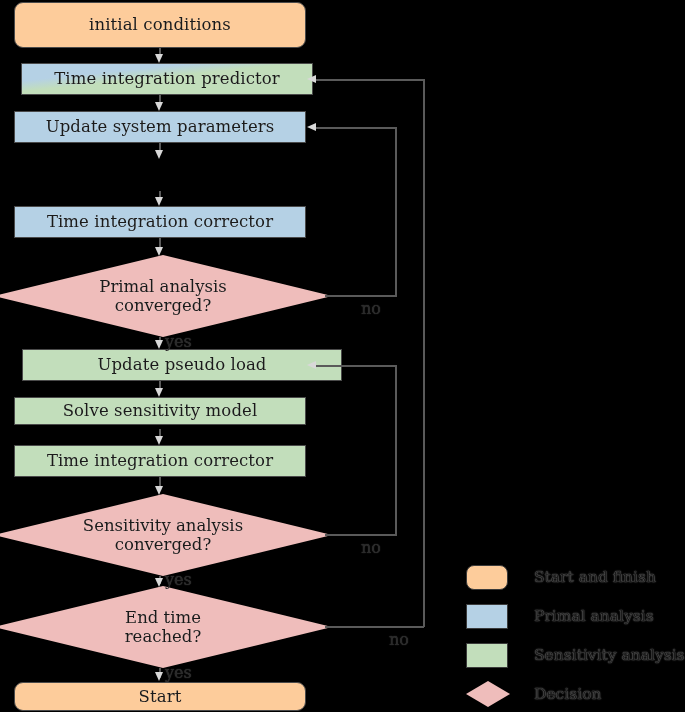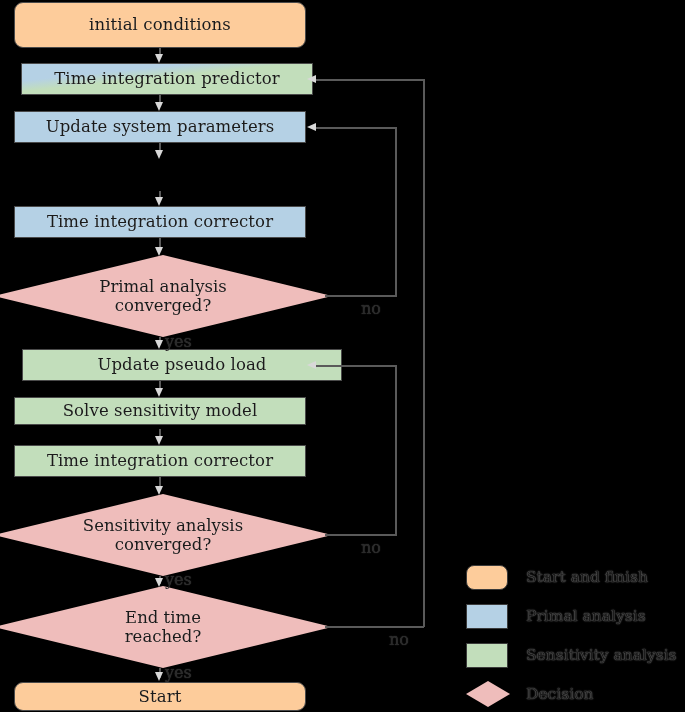--- a/index.html
+++ b/index.html
@@ -98,20 +98,21 @@
     top: 562px;
     width: 219px;
     height: 150px;
   }
   .leg-row {
     position: absolute;
     left: 0;
     height: 30px;
     display: flex;
     align-items: center;
+    gap: 8px;
   }
   .leg-swatch {
     width: 42px;
     height: 25px;
     box-sizing: border-box;
     border: 1.4px solid #3a3a3a;
     flex: 0 0 auto;
   }
   .leg-swatch.rounded { border-radius: 8px; }
   .leg-swatch.dia {

